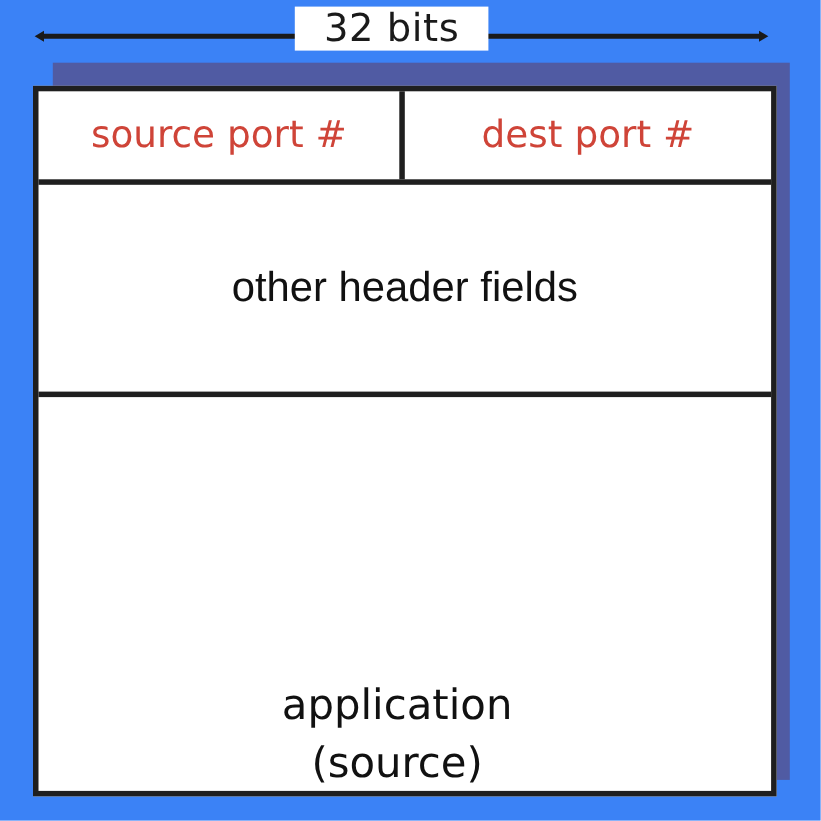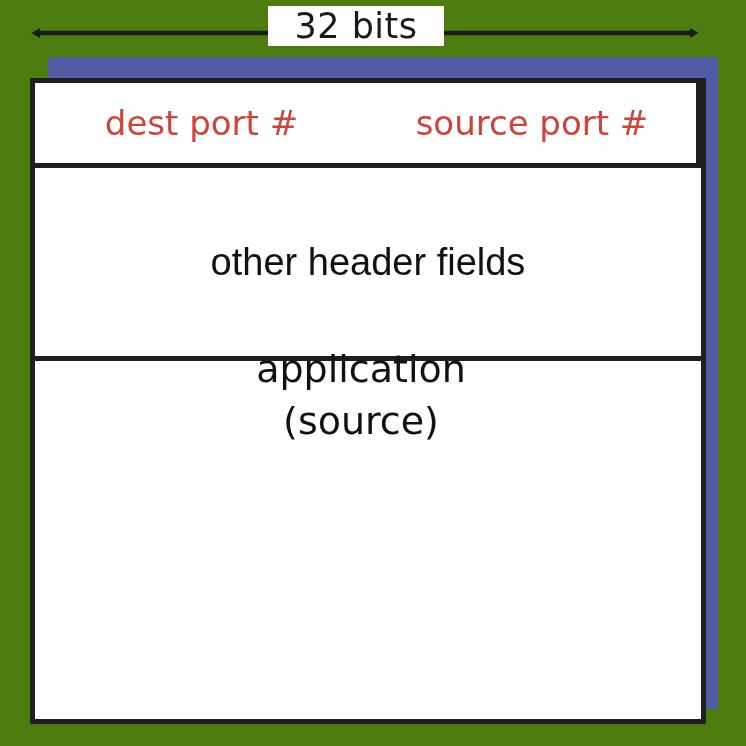--- a/index.html
+++ b/index.html
@@ -12,21 +12,21 @@
     width: 746px;
     height: 746px;
     overflow: hidden;
     font-family: "DejaVu Sans", sans-serif;
   }
 
   #canvas {
     position: relative;
     width: 746px;
     height: 746px;
-    background: #4d7c0f;
+    background: #3b82f6;
   }
 
   
   .dim-arrow {
     position: absolute;
     left: 26px;
     top: 8px;
     width: 680px;
     height: 52px;
   }
@@ -99,21 +99,21 @@
     border-bottom: 5px solid #1f1f1f;
     font-family: Liberation Sans, sans-serif;
     font-size: 38px;
     color: #111111;
     box-sizing: border-box;
   }
 
   .data-row {
     flex: 1 1 auto;
     display: flex;
-    align-items: flex-start;
+    align-items: flex-end;
     justify-content: center;
     box-sizing: border-box;
   }
   .data-text {
     text-align: center;
     font-family: "DejaVu Sans", sans-serif;
     font-size: 38px;
     line-height: 52px;
     color: #111111;
     margin-top: -18px;
@@ -139,22 +139,22 @@
     <line x1="390" y1="25" x2="664" y2="25" stroke="#1a1a1a" stroke-width="4.5" marker-end="url(#arrowR)"></line>
   </svg>
 
   <div class="dim-label">32 bits</div>
 
   <div class="blue-shadow"></div>
 
   <div class="segment-box">
 
     <div class="port-row">
+      <div class="port-cell left">source port #</div>
       <div class="port-cell">dest port #</div>
-      <div class="port-cell left">source port #</div>
     </div>
 
     <div class="header-row">other header fields</div>
 
     <div class="data-row">
       <div class="data-text">
         <div>application</div>
         <div>(source)</div>
       </div>
     </div>

